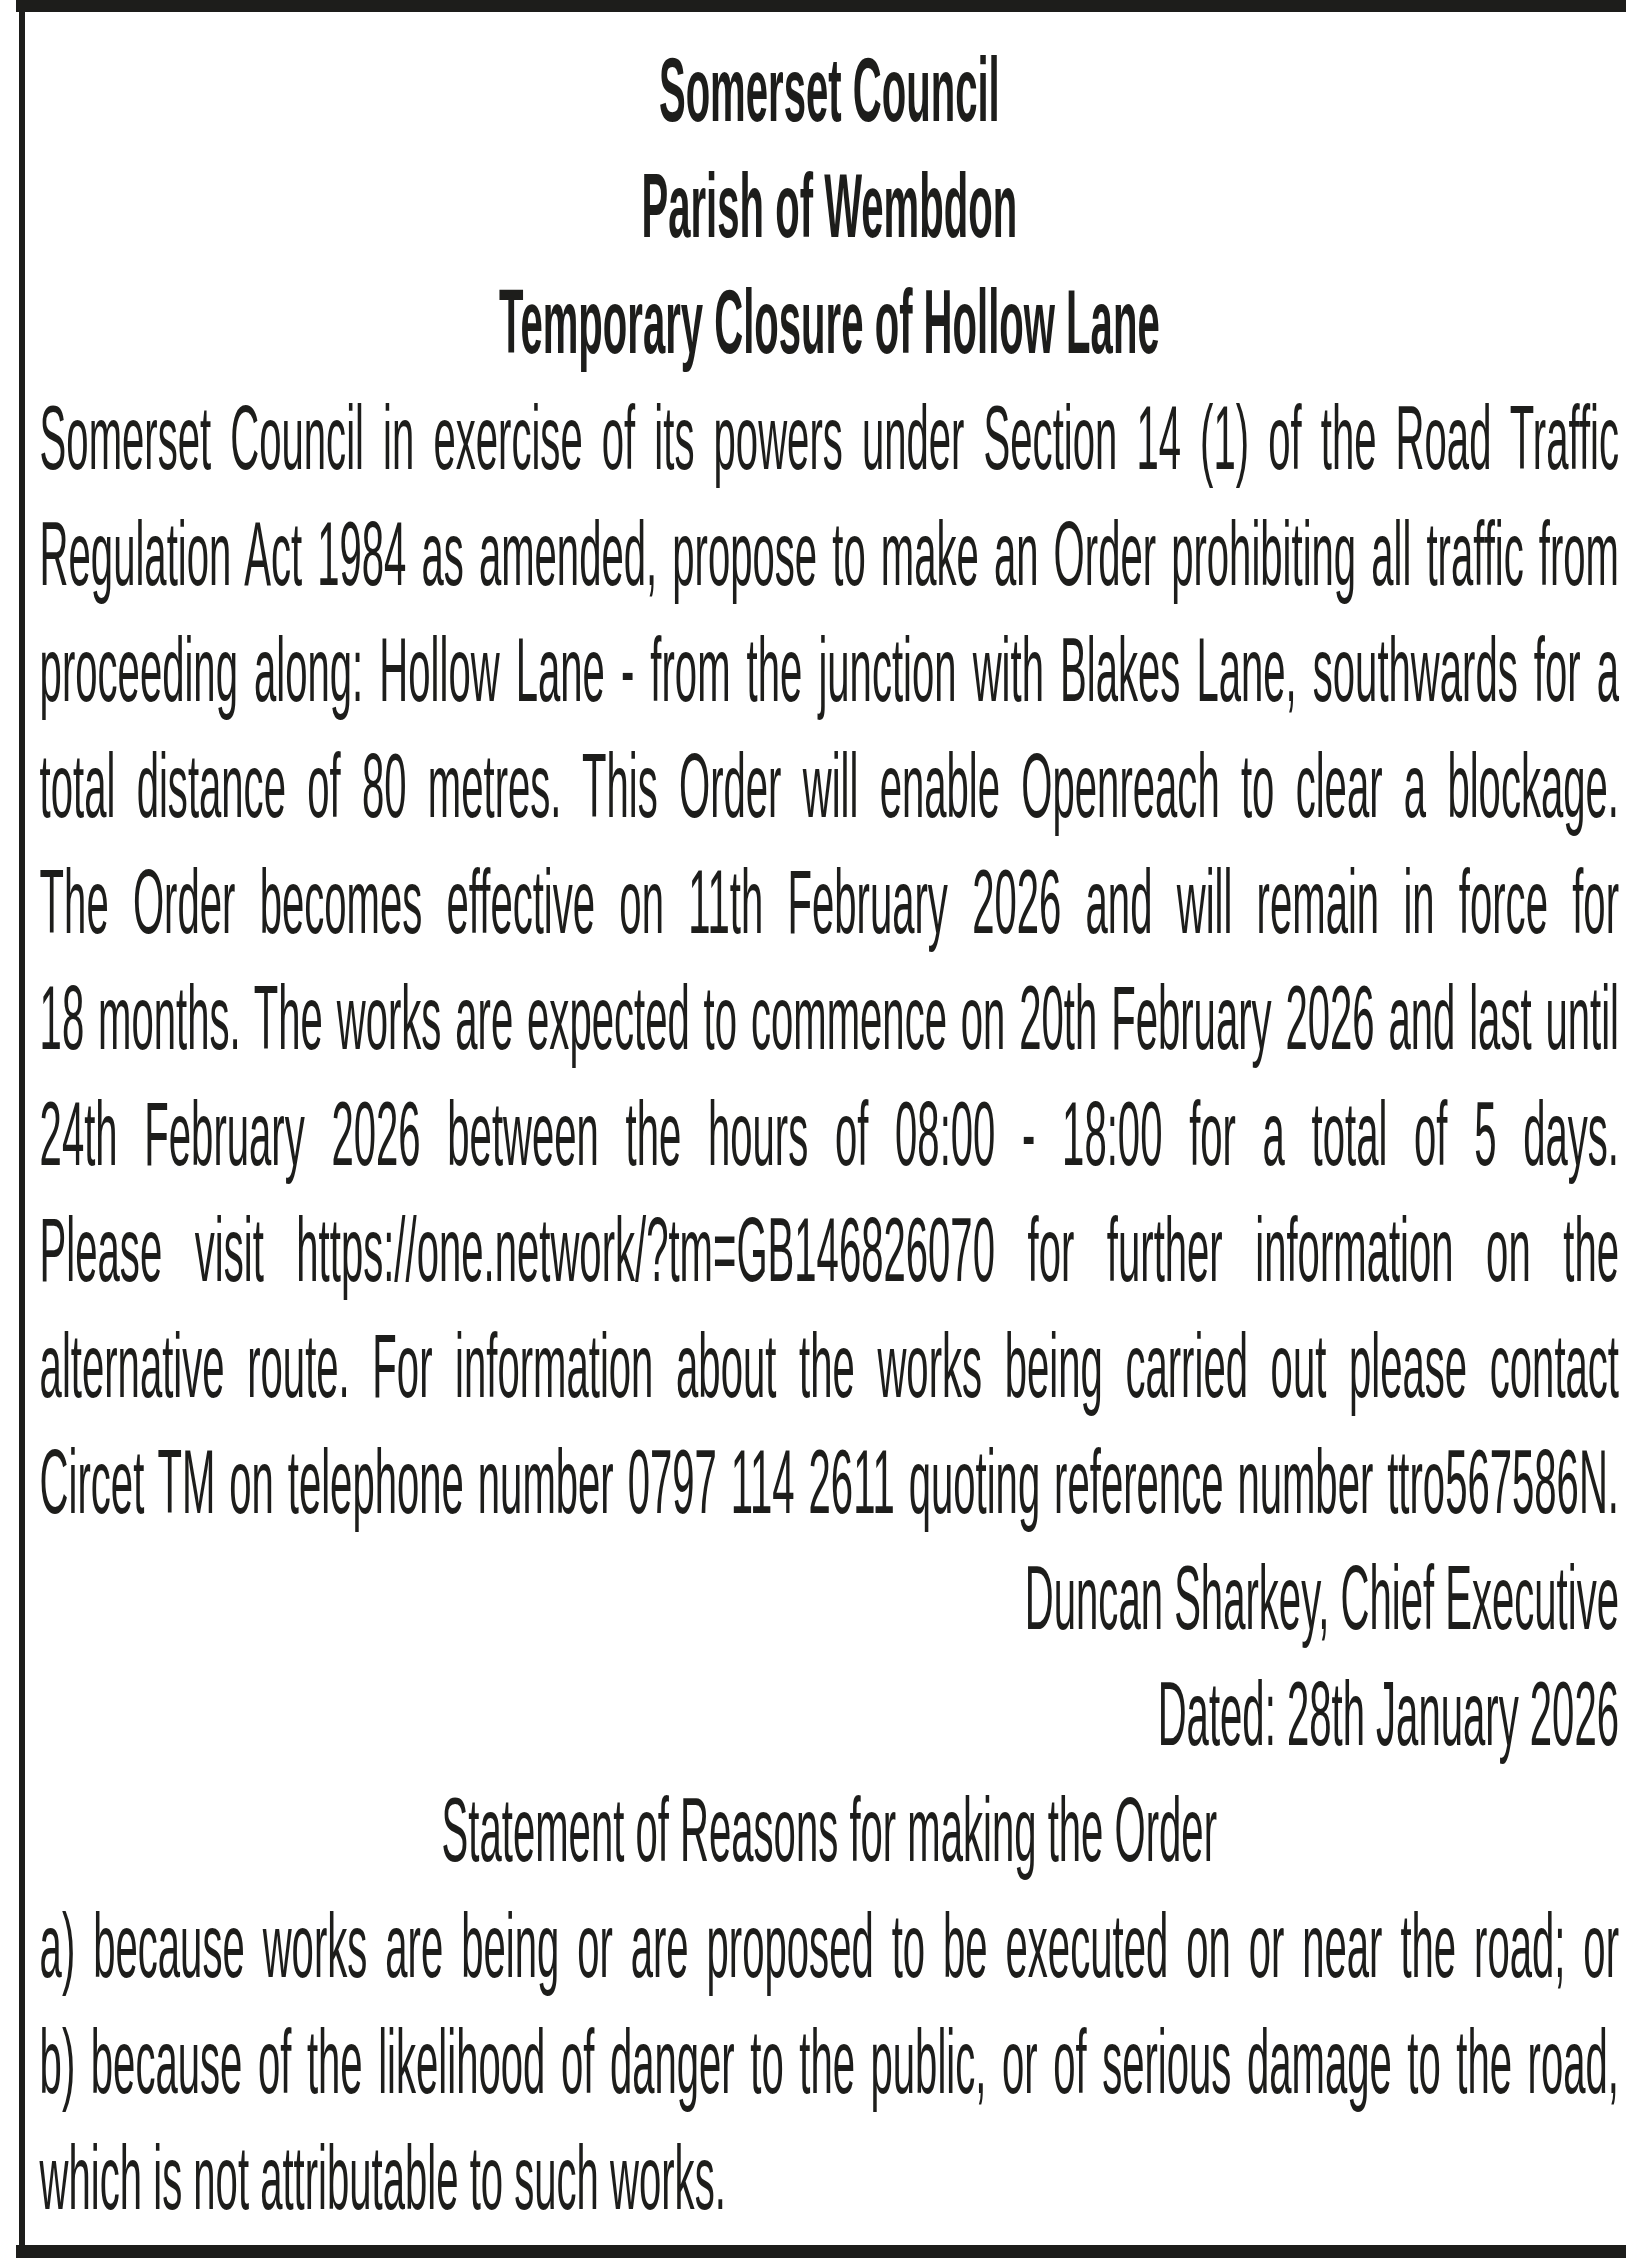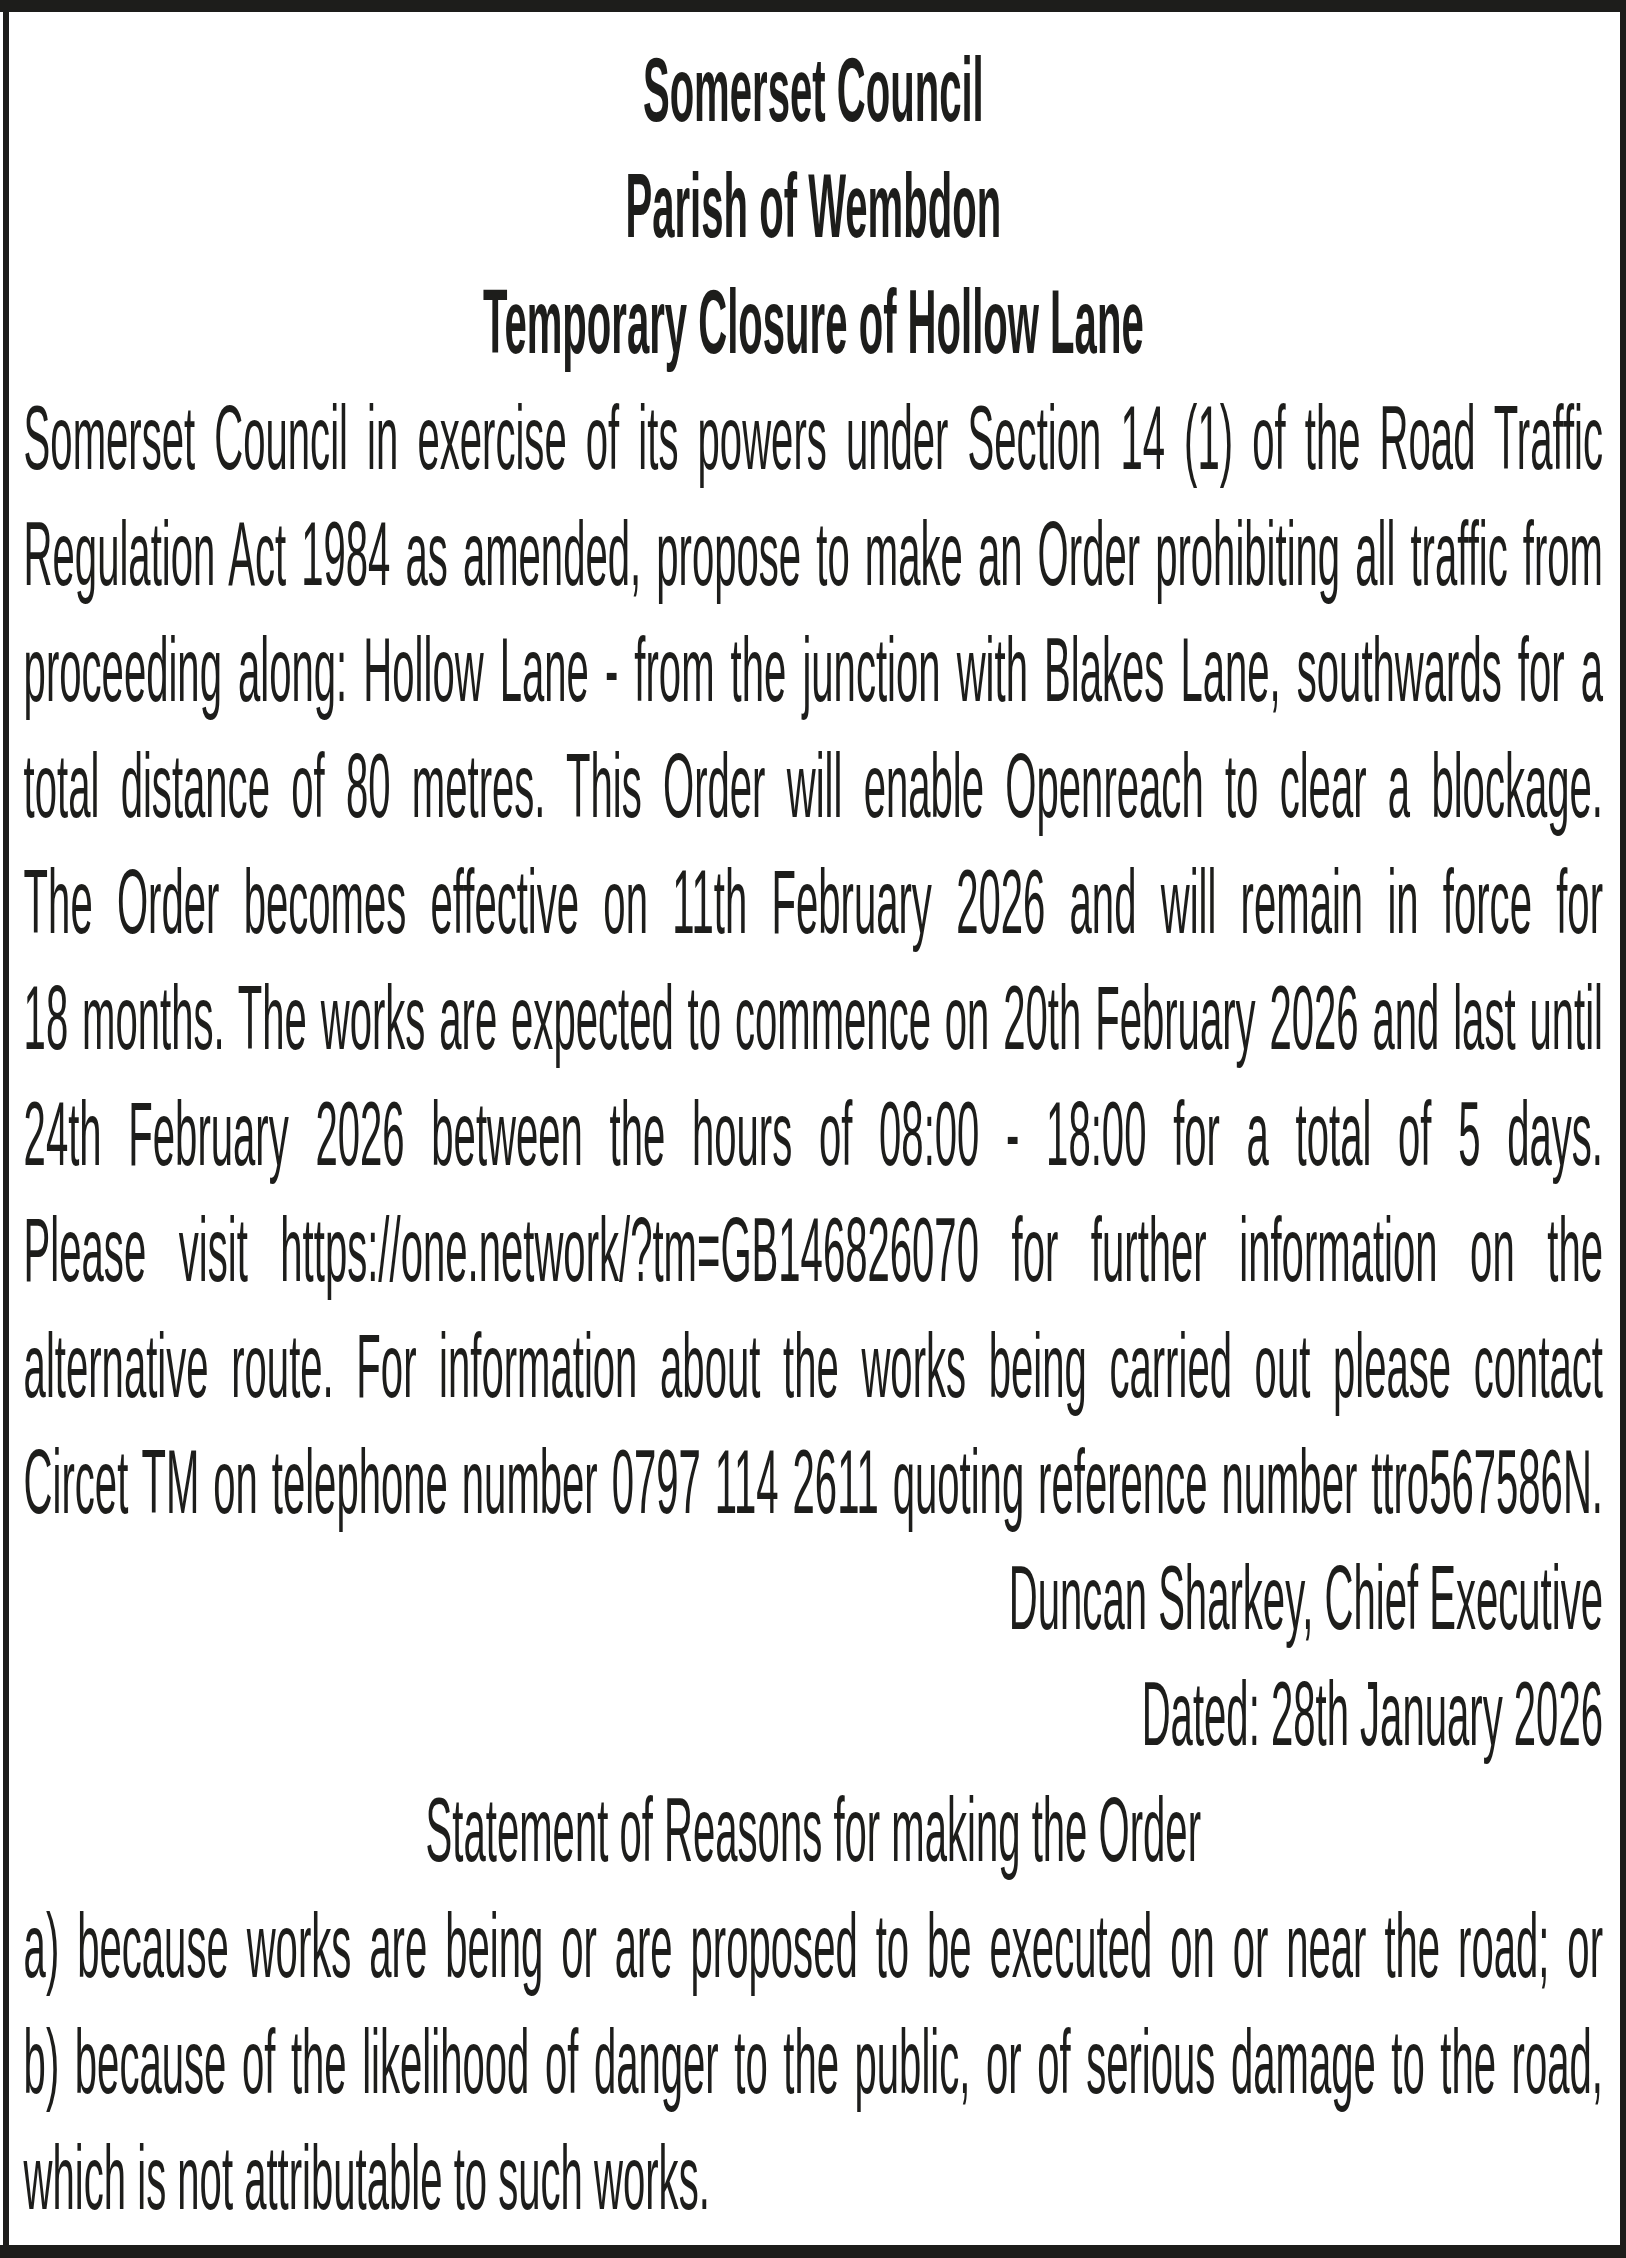--- a/index.html
+++ b/index.html
@@ -1,20 +1,20 @@
 <!DOCTYPE html>
 <html style="--ink: #1d1d1b; --paper: #ffffff;font-size:14px"><head>
 <meta charset="utf-8">
 <style>
   :root { --ink:#1d1d1b; --paper:#ffffff; }
   * { margin:0; padding:0; box-sizing:border-box; }
   html,body { background:#ffffff; }
   body { width:1627px; height:2258px; position:relative; overflow:hidden;
          font-family:"Liberation Sans", sans-serif; }
-  .sheet { position:absolute; left:0; top:0; width:1449px; height:2258px;
+  .sheet { position:absolute; left:16px; top:0; width:1449px; height:2258px;
            background:var(--paper); }
   .rule { position:absolute; background:var(--ink); }
   .rule-top    { left:0; top:0; width:1627px; height:11.5px; }
   .rule-bottom { left:0; top:2245px; width:1627px; height:13.2px; }
   .rule-left   { left:2.6px;  top:11.5px; width:6.2px; height:2234px; }
   .rule-right  { left:1620px; top:11.5px; width:6.2px; height:2234px; }
   .content { position:absolute; left:0; top:32px; width:3652px; padding:0 53px;
              transform:scaleX(0.4454); transform-origin:0 0;
              color:var(--ink); font-size:90px; line-height:116px;
              font-family:"Liberation Sans", sans-serif; }

